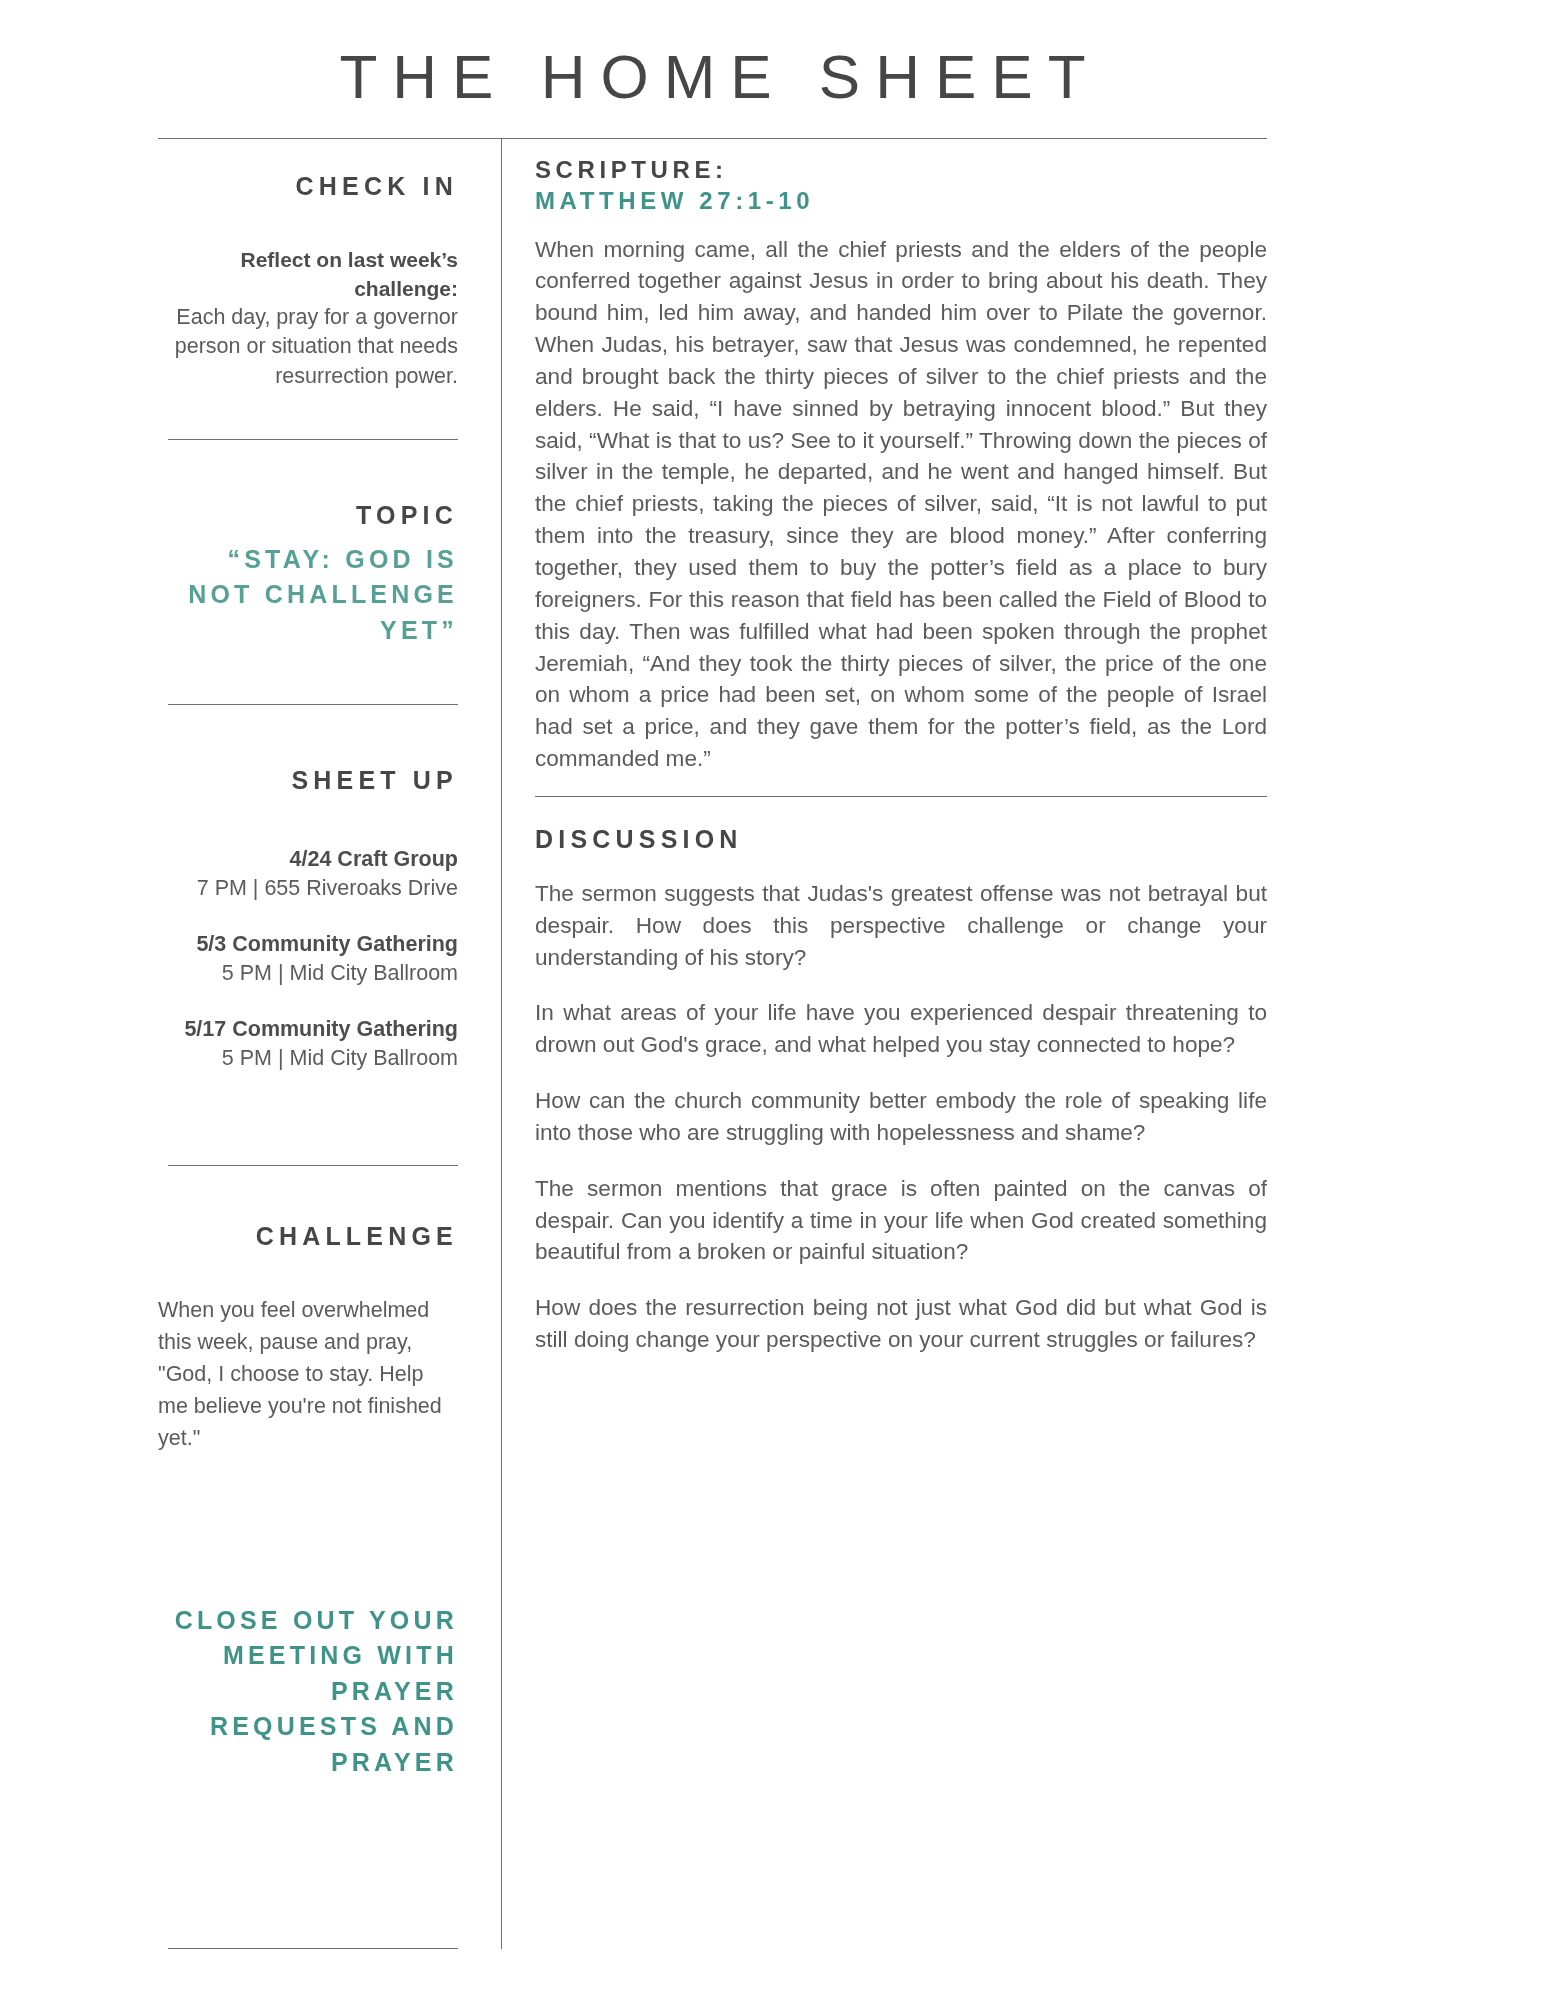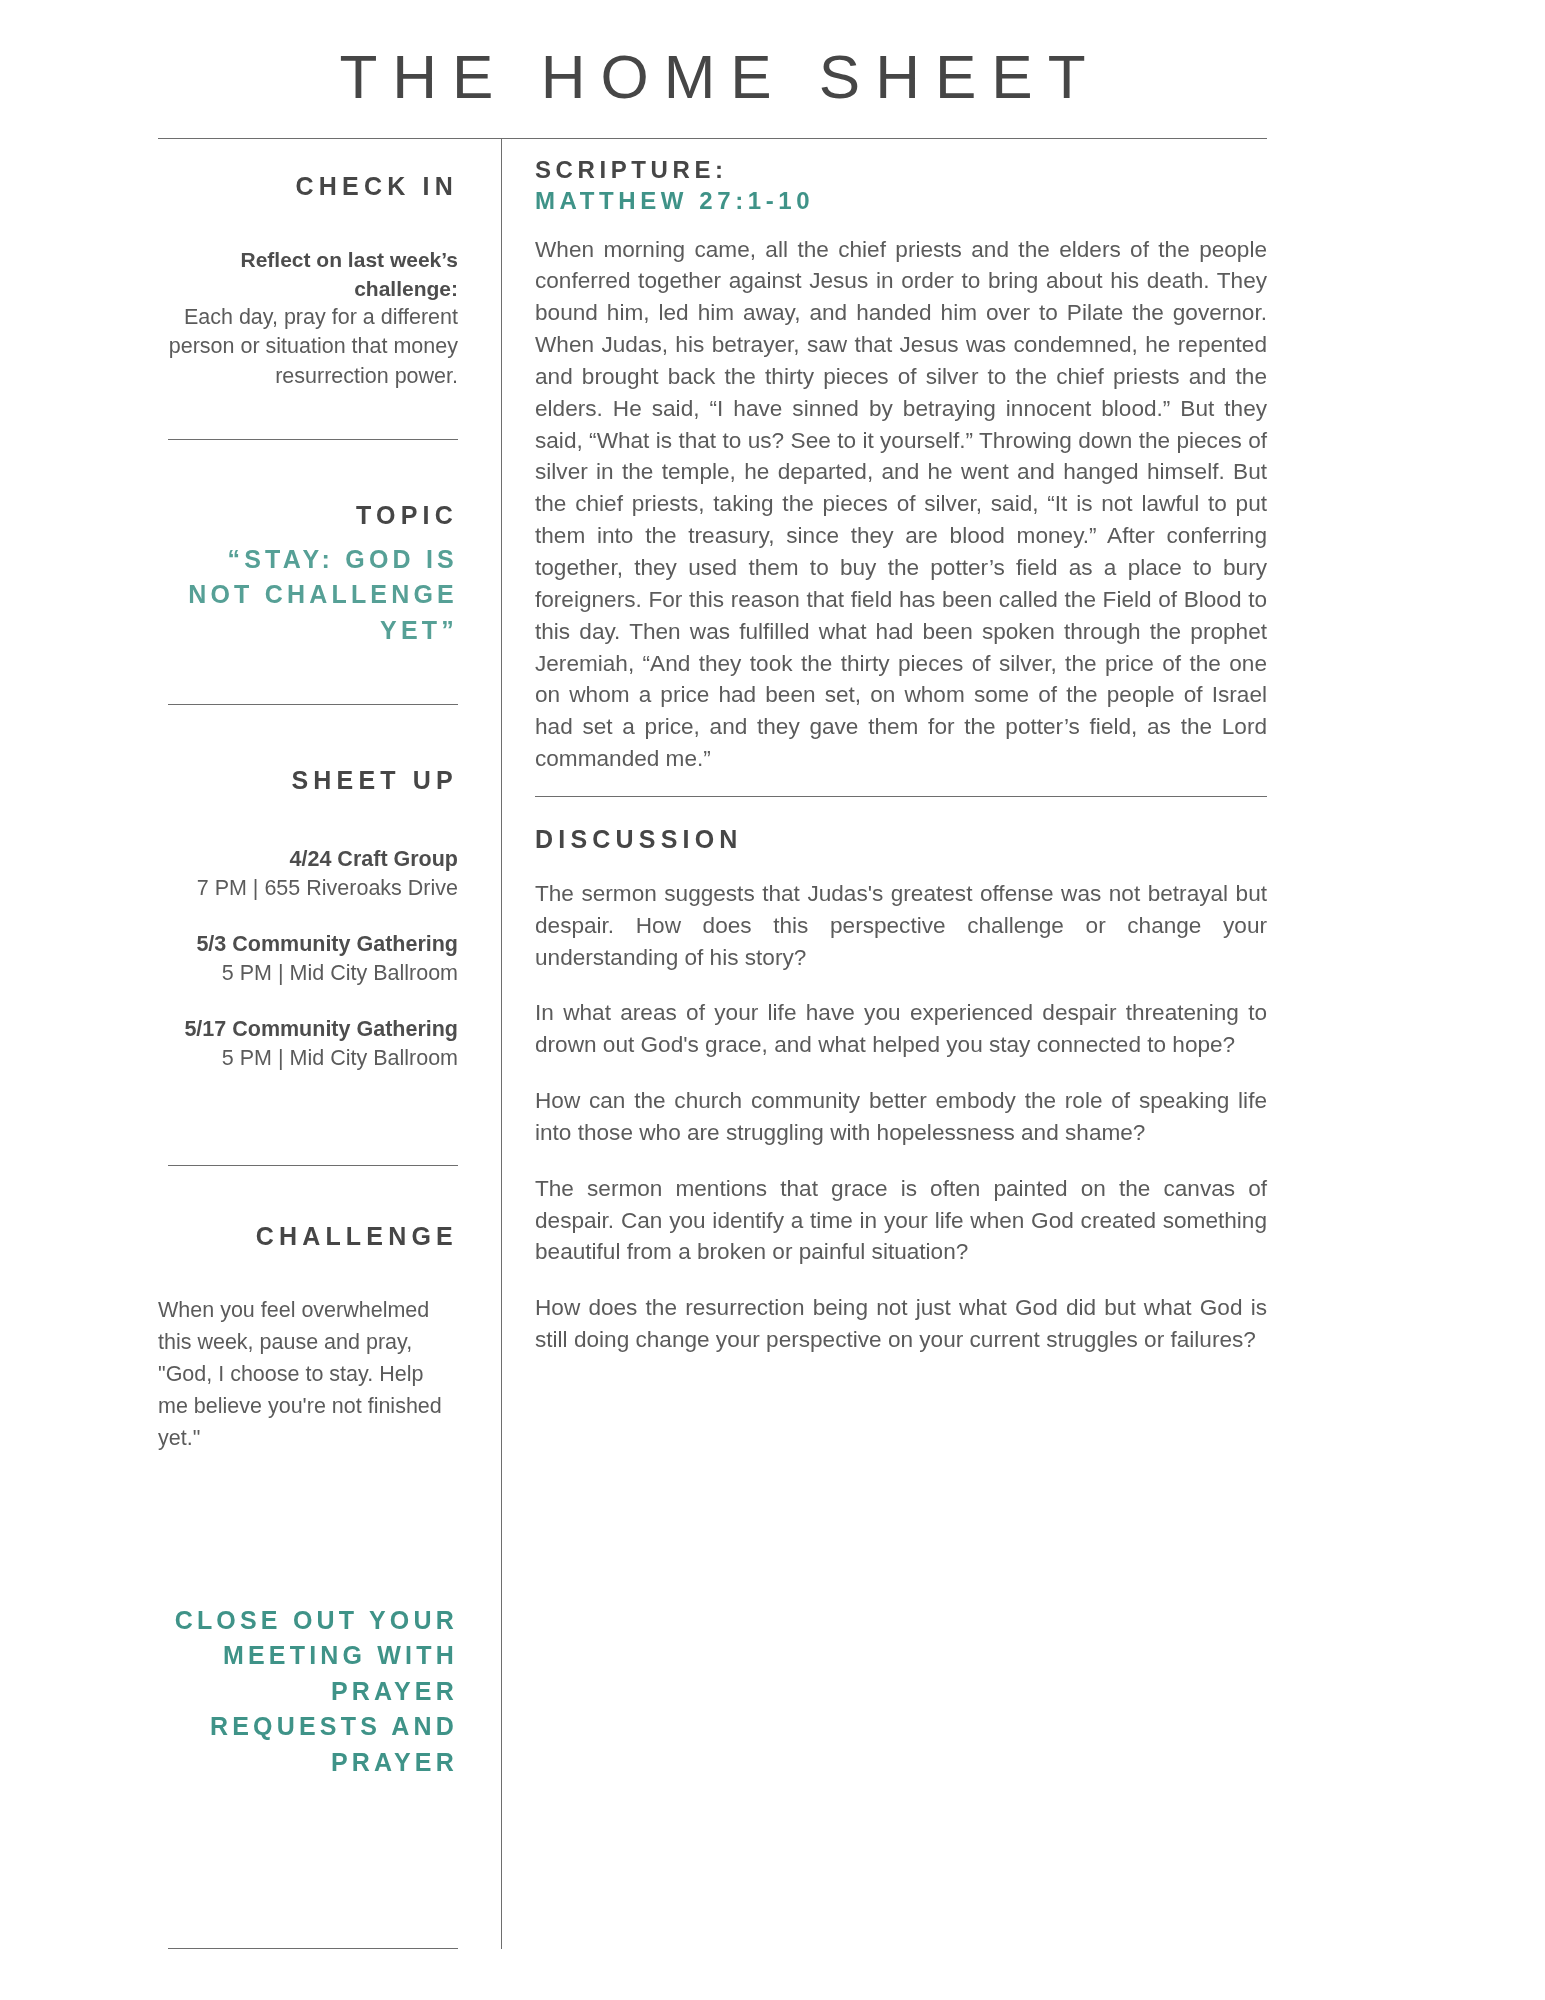--- a/index.html
+++ b/index.html
@@ -206,21 +206,21 @@
 
   <hr class="top-rule">
 
   <div class="columns">
 
     <div class="col-left">
 
       <div class="checkin-block">
         <div class="sec-head">CHECK IN</div>
         <div class="checkin-lead">Reflect on last week’s challenge:</div>
-        <div class="checkin-body">Each day, pray for a different person or situation that money resurrection power.</div>
+        <div class="checkin-body">Each day, pray for a governor person or situation that needs resurrection power.</div>
       </div>
 
       <div style="height:48px"></div>
       <hr class="sec-rule">
       <div style="height:60px"></div>
 
       <div>
         <div class="sec-head topic-head">TOPIC</div>
         <div class="topic-text">“STAY: GOD IS NOT CHALLENGE YET”</div>
       </div>

